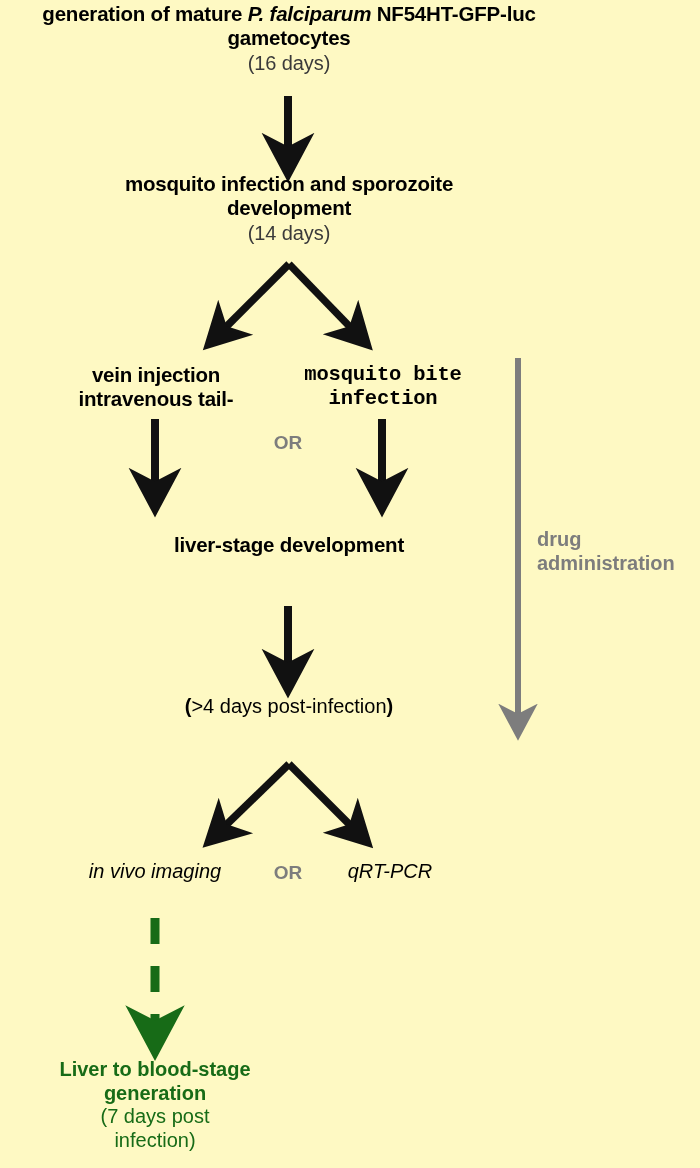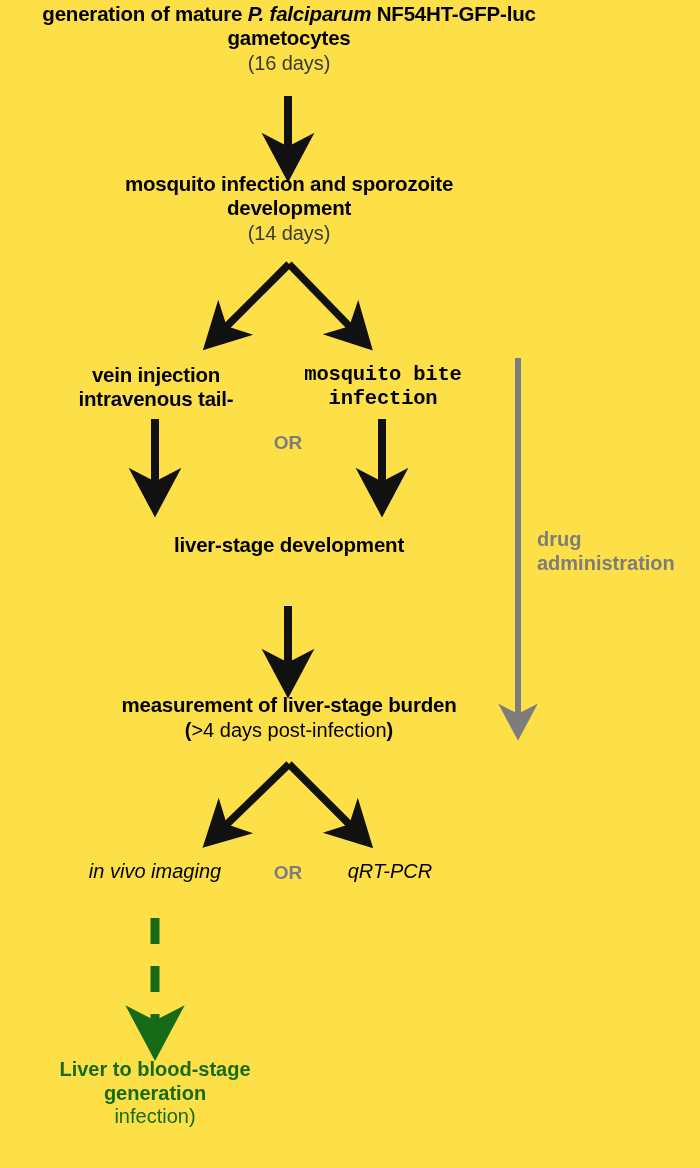--- a/index.html
+++ b/index.html
@@ -9,21 +9,21 @@
     background: #ffffff;
   }
   body {
     font-family: "Liberation Sans", sans-serif;
     -webkit-font-smoothing: antialiased;
   }
   #canvas {
     position: relative;
     width: 700px;
     height: 1168px;
-    background: #fde047;
+    background: #fef9c3;
     overflow: hidden;
   }
   .node {
     position: absolute;
     text-align: center;
     line-height: 1.16;
     color: #000000;
   }
   .ttl {
     font-weight: bold;
@@ -172,31 +172,31 @@
   <div class="drug-lbl" style="left:537px; top:528px;">
     <div>drug</div>
     <div>administration</div>
   </div>
 
   <div class="node" style="left:0px; top:533px; width:578px;">
     <div class="ttl">liver-stage development</div>
   </div>
 
   <div class="node" style="left:0px; top:693px; width:578px;">
-    <div class="ttl">measurement of liver-stage burden</div>
     <div class="sub-b" style="margin-top:2px;">
       <span class="paren">(</span><span>&gt;4 days post-infection</span><span class="paren">)</span>
     </div>
   </div>
 
   <div class="italic-node" style="left:55px; top:860px; width:200px;">in vivo imaging</div>
 
   <div class="or-lbl" style="left:248px; top:862px; width:80px;">OR</div>
 
   <div class="italic-node" style="left:320px; top:860px; width:140px;">qRT-PCR</div>
 
   <div class="node" style="left:20px; top:1058px; width:270px;">
     <div class="green-ttl">Liver to blood-stage</div>
     <div class="green-ttl">generation</div>
+    <div class="green-sub">(7 days post</div>
     <div class="green-sub">infection)</div>
   </div>
 
 </div>
 
 </body></html>

